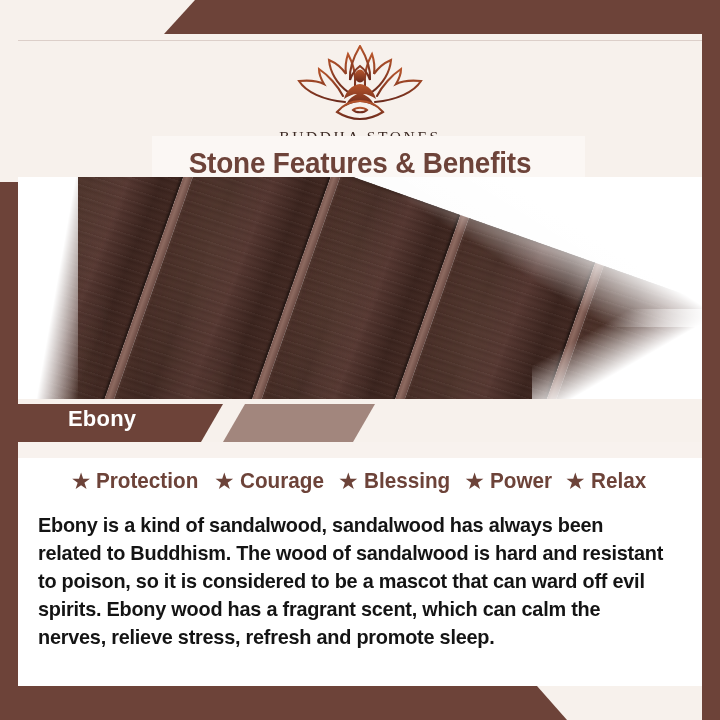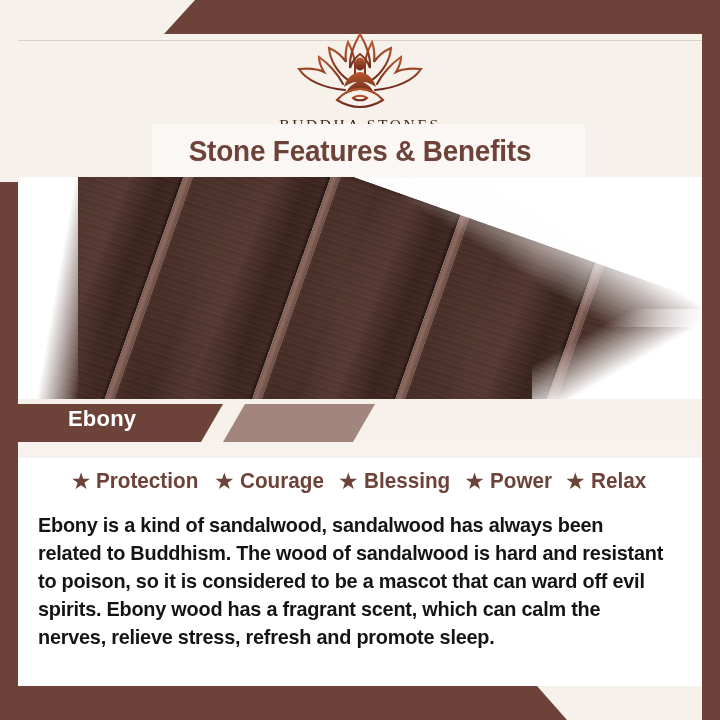--- a/index.html
+++ b/index.html
@@ -23,21 +23,21 @@
     position:absolute;left:0;bottom:0;width:720px;height:34px;
     background:#6d4339;
     clip-path:polygon(0 0, 537px 0, 567px 34px, 0 34px);
   }
   .frame-hairline{
     position:absolute;left:18px;top:40px;width:684px;height:1px;
     background:rgba(160,130,120,.30);
   }
 
   
-  .header{position:absolute;left:0;top:0;width:596px;height:178px;}
+  .header{position:absolute;left:0;top:12px;width:596px;height:178px;}
   .logo-wrap{
     position:absolute;left:0;top:24px;width:720px;
     display:flex;flex-direction:column;align-items:center;
   }
   .lotus{display:block;}
   .brand{
     margin-top:4px;
     font-family:"Liberation Serif", serif;
     font-size:15.5px;letter-spacing:2.6px;color:#3d2b25;
     font-weight:400;

